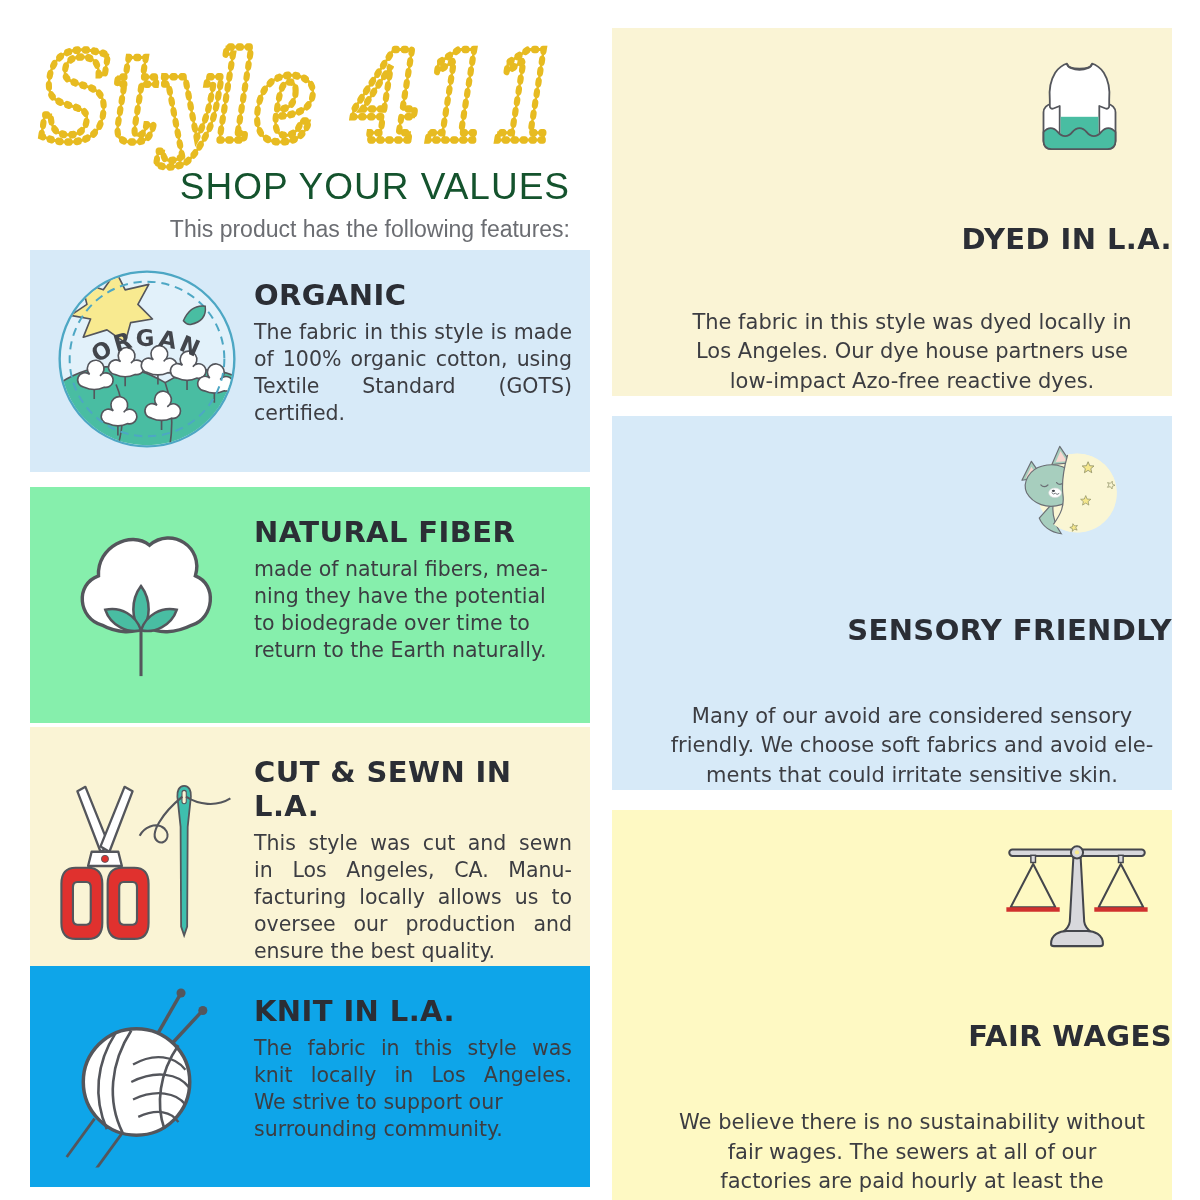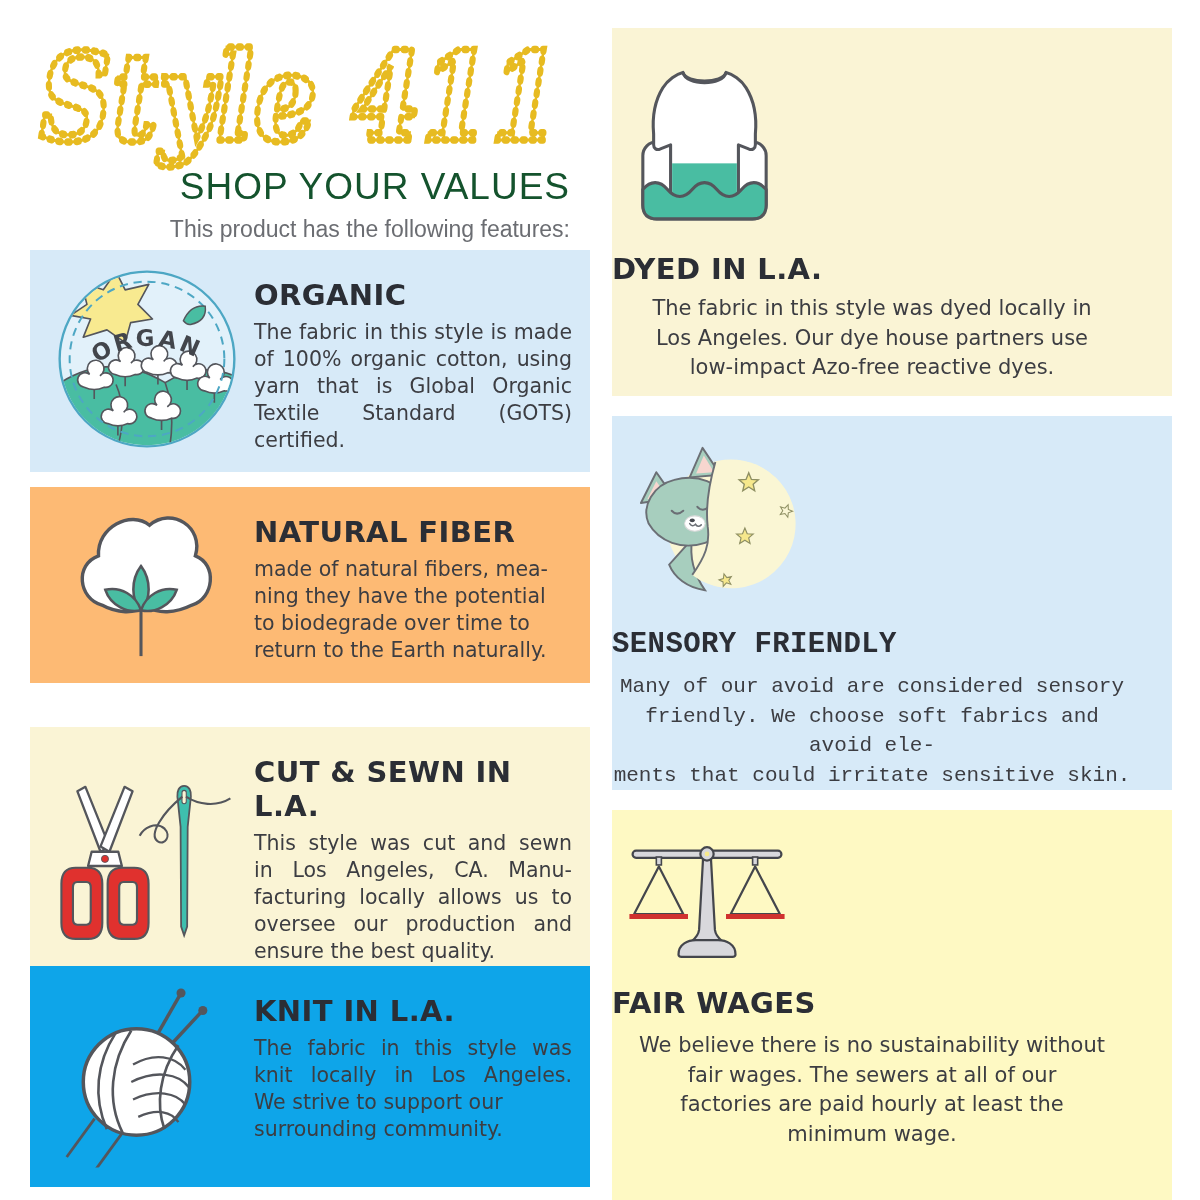--- a/index.html
+++ b/index.html
@@ -12,21 +12,21 @@
            letter-spacing:1px;}
   .subtitle{position:absolute;left:120px;top:216px;width:450px;text-align:right;
             font-family:"Liberation Sans",sans-serif;font-size:23px;color:#6b6d72;}
   
   .card{position:absolute;width:560px;}
   .card.left-card .icon-box{position:absolute;left:26px;top:50%;transform:translateY(-50%);}
   .card.left-card .text-box{position:absolute;left:224px;top:28px;width:318px;}
   .card h2{margin:0 0 7px 0;font-size:29px;font-weight:bold;color:#2b2e35;letter-spacing:.4px;}
   .bline{font-size:20.5px;line-height:27px;color:#3c3d42;text-align:left;}
   .bline.stretch{text-align:justify;text-align-last:justify;}
-  .card.right-card{display:flex;flex-direction:column;align-items:flex-start;}
+  .card.right-card{display:flex;flex-direction:column;align-items:flex-end;gap:44px;}
   .card.right-card h2{text-align:center;}
   .card.right-card .bline{font-size:21px;line-height:29.5px;text-align:center;}
   .card.right-card .body{width:520px;}
 </style>
 </head>
 <body>
 
 <div class="page">
 
   <svg class="logo-svg" width="545" height="215" viewBox="0 0 545 215">
@@ -68,28 +68,27 @@
           <textPath href="#orgTextArc" startOffset="3">ORGANIC</textPath>
         </text>
         <path d="M70,29 q4,-9 12,-8 q1,8 -8,10 q-2,0.5 -4,-2 Z" fill="#49bda2" stroke="#54565c" stroke-width="0.8"></path>
       </svg>
     </div>
     <div class="text-box">
       <h2>ORGANIC</h2>
       <div class="body">
           <div class="bline stretch">The fabric in this style is made</div>
           <div class="bline stretch">of 100% organic cotton, using</div>
-          <div class="bline stretch">yarn that is Global Organic</div>
           <div class="bline stretch">Textile Standard (GOTS)</div>
           <div class="bline">certified.</div>
         </div>
     </div>
   </section>
 
-  <section class="card left-card" style="left: 30px; top: 487px; height: 196px; background: #fdba74; text-decoration: underline;">
+  <section class="card left-card" style="left: 30px; top: 487px; height: 236px; background: #86efac; text-decoration: underline;">
     <div class="icon-box">
       <svg width="170" height="170" viewBox="0 0 100 100">
         <path d="M27,63 C13,59 11,39 25,34 C24,17 44,7 55,16 C68,5 87,17 82,34 C95,39 93,59 80,63 C70,68 60,68 53,64 C46,68 36,68 27,63 Z" fill="#ffffff" stroke="#54565c" stroke-width="2"></path>
         <line x1="50" y1="64" x2="50" y2="93" stroke="#54565c" stroke-width="1.8"></line>
         <path d="M50,40 C56,48 56,60 50,66 C44,60 44,48 50,40 Z" fill="#49bda2" stroke="#54565c" stroke-width="1.5"></path>
         <path d="M50,66 C42,68 32,63 29,54 C38,52 47,57 50,66 Z" fill="#49bda2" stroke="#54565c" stroke-width="1.5"></path>
         <path d="M50,66 C58,68 68,63 71,54 C62,52 53,57 50,66 Z" fill="#49bda2" stroke="#54565c" stroke-width="1.5"></path>
       </svg>
     </div>
     <div class="text-box">
@@ -171,21 +170,21 @@
       <path d="M20,89 C25,83 31,83 36,89 C41,95 47,95 52,89 C57,83 63,83 68,89 C73,95 79,95 84,89 C89,83 95,83 100,89 L100,99 Q100,108 91,108 L29,108 Q20,108 20,99 Z" fill="#49bda2" stroke="#54565c" stroke-width="2"></path>
     </svg>
     <h2 style="margin-top:22px;">DYED IN L.A.</h2>
     <div class="body" style="margin-top:1px;">
         <div class="bline">The fabric in this style was dyed locally in</div>
         <div class="bline">Los Angeles. Our dye house partners use</div>
         <div class="bline">low-impact Azo-free reactive dyes.</div>
       </div>
   </section>
 
-  <section class="card right-card" style="left: 612px; top: 416px; height: 374px; background: rgb(215, 234, 248); font-family: Liberation Mono, monospace;">
+  <section class="card right-card" style="left: 612px; top: 416px; height: 374px; background: rgb(215, 234, 248);">
     <svg width="208" height="163" viewBox="0 0 153 120" style="margin-top:28px;">
       <defs>
         <path id="star5" d="M0,-5 L1.4,-1.6 L5,-1.4 L2.3,0.9 L3.1,4.3 L0,2.3 L-3.1,4.3 L-2.3,0.9 L-5,-1.4 L-1.4,-1.6 Z"></path>
       </defs>
       <circle cx="88" cy="62" r="50" fill="#faf6d4"></circle>
       <polygon points="18,46 30,22 44,42" fill="#a7cebe" stroke="#6b6f75" stroke-width="1.5" stroke-linejoin="round"></polygon>
       <polygon points="23,43 30,29 38,41" fill="#f7d6cf" stroke="none"></polygon>
       <polygon points="56,26 66,3 80,24" fill="#a7cebe" stroke="#6b6f75" stroke-width="1.5" stroke-linejoin="round"></polygon>
       <polygon points="61,23 67,9 75,22" fill="#f7d6cf" stroke="none"></polygon>
       <path d="M40,94 C44,104 54,112 68,114 C58,100 56,86 58,74 Z" fill="#a7cebe" stroke="#6b6f75" stroke-width="1.5"></path>

